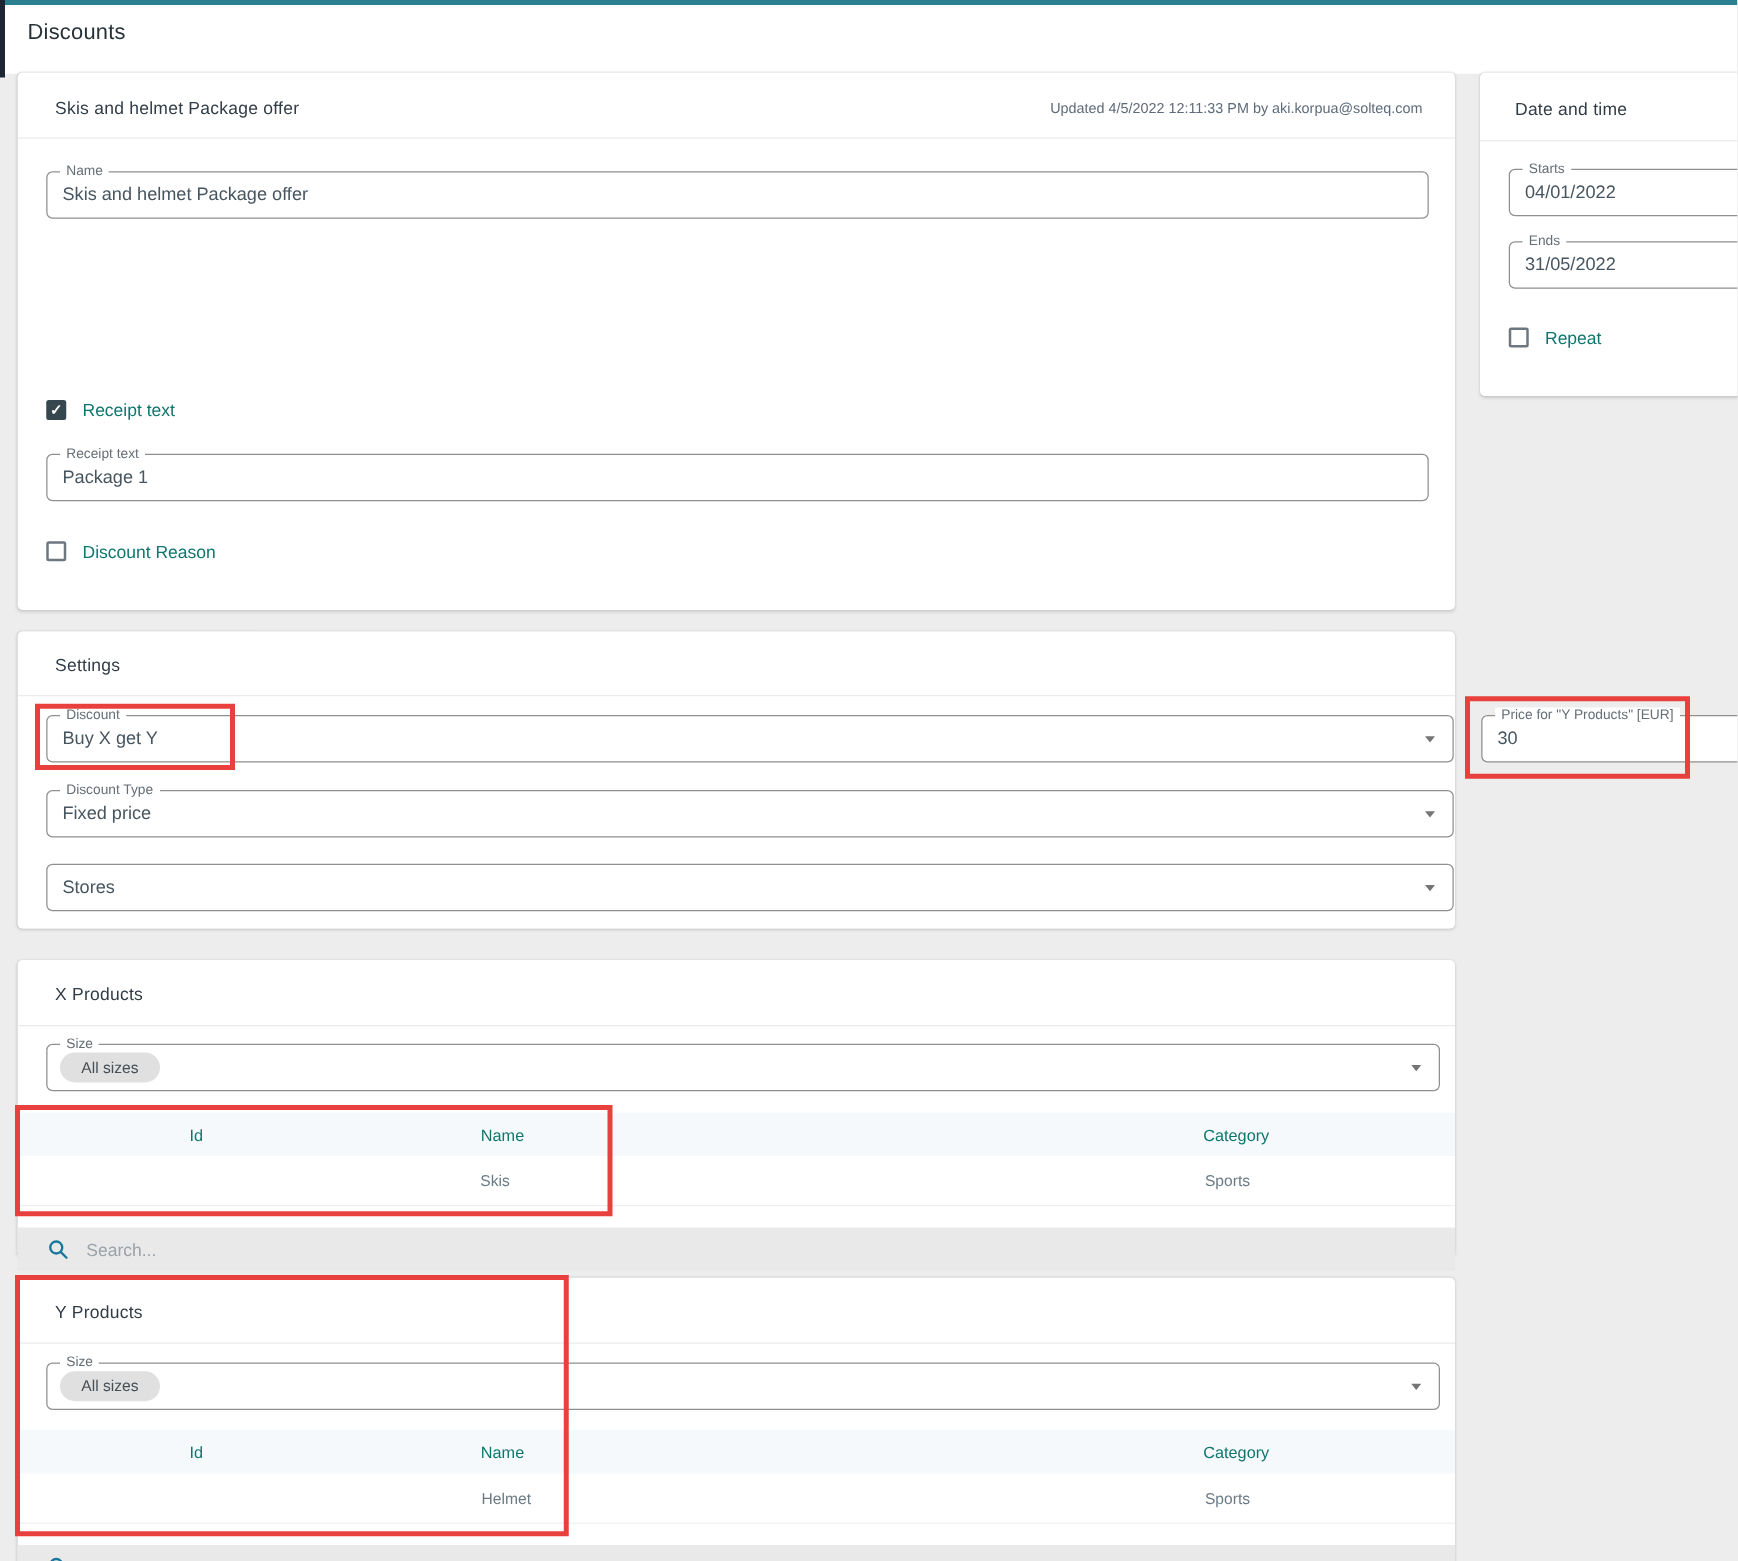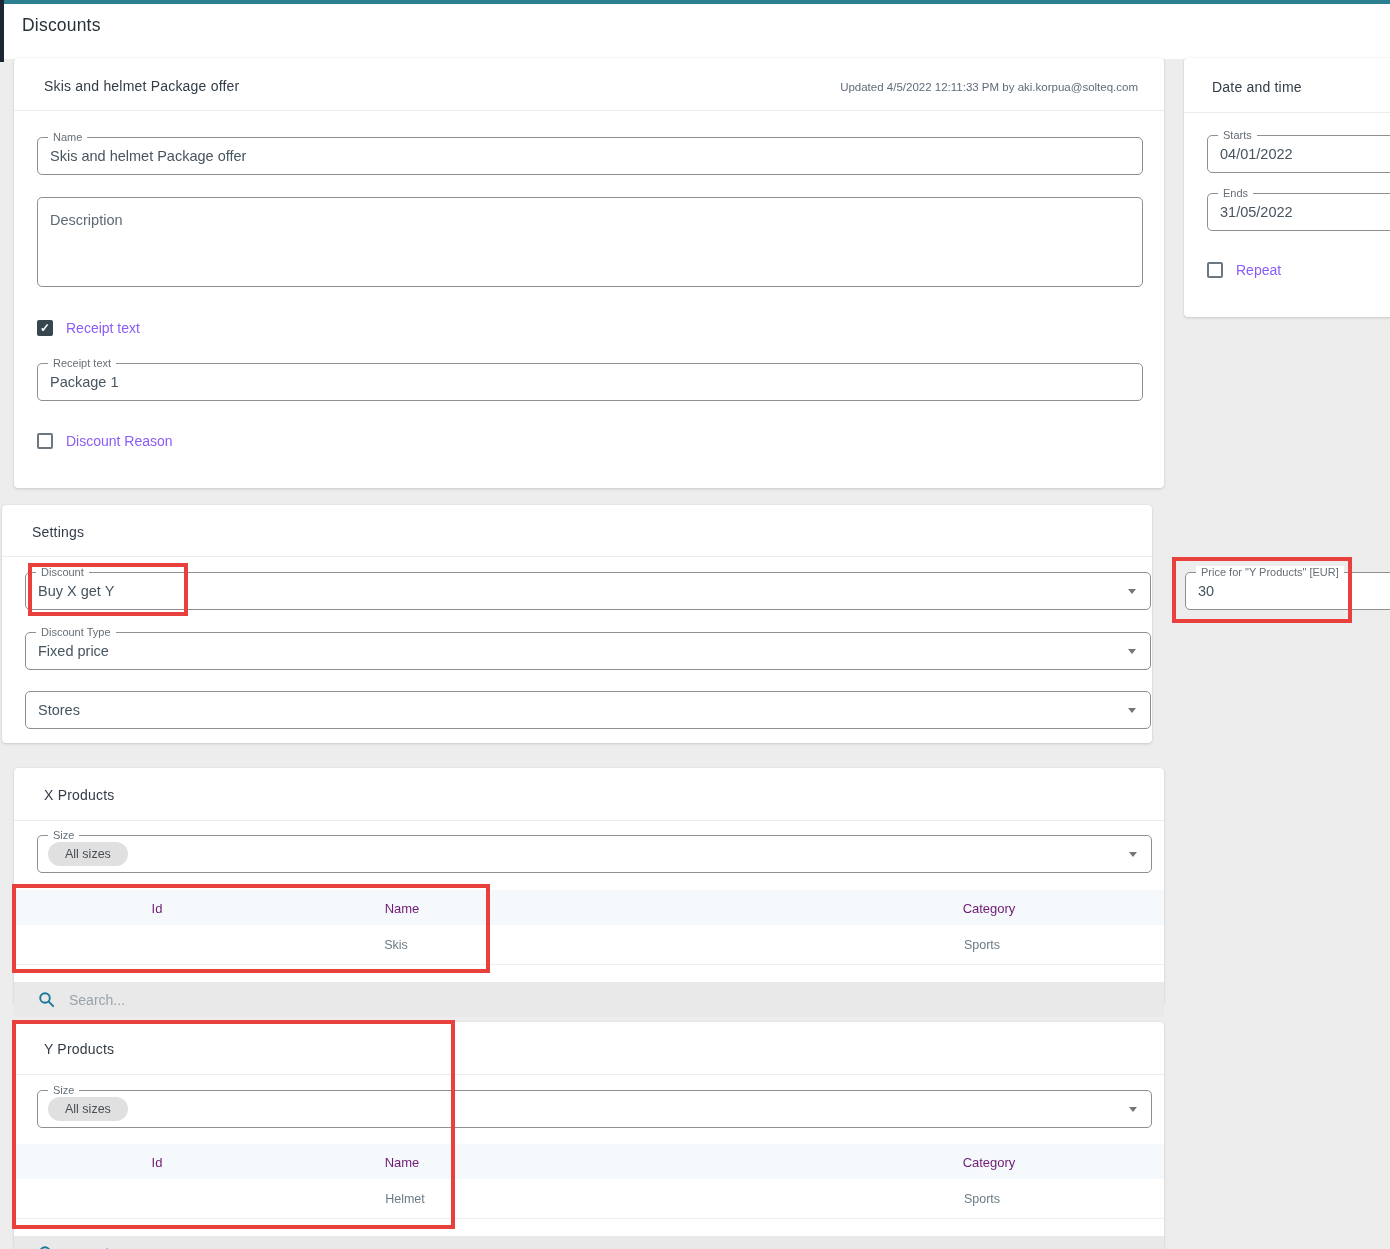--- a/index.html
+++ b/index.html
@@ -22,28 +22,28 @@
   .fvalue.ph { color:#5d6a74; }
   .field.area .fvalue { top:14px; transform:none; }
   .caret { position:absolute; right:14px; top:50%; margin-top:-2px; width:0; height:0;
            border-left:4.5px solid transparent; border-right:4.5px solid transparent; border-top:5.5px solid #757575; }
 
   .cbrow { position:absolute; display:flex; align-items:center; gap:13px; height:18px; }
   .checkbox { width:16px; height:16px; border:2px solid #6d7press78; border:2px solid #6d7780; border-radius:2px; background:#fff;
               display:flex; align-items:center; justify-content:center; flex:0 0 auto; }
   .checkbox.checked { background:#37474f; border-color:#37474f; }
   .checkbox.checked::after { content:"✓"; color:#fff; font-size:12px; font-weight:bold; line-height:1; }
-  .cblabel { font-size:14px; color:#8b5cf6; }
+  .cblabel { font-size:14px; color:#0f766e; }
 
   .chip { display:inline-block; background:#e0e0e0; border-radius:16px; padding:5px 17px; font-size:12.5px; color:#474f55; }
 
   .thead-row { position:absolute; left:0; width:1150px; height:35px; background:#f5f9fb; }
   .trow { position:absolute; left:0; width:1150px; height:40px; background:#fff; border-bottom:1px solid #efefef; }
   .cell { position:absolute; top:50%; transform:translate(-50%,-50%); white-space:nowrap; }
-  .hcell { font-size:13px; font-weight:500; color:#701a75; }
+  .hcell { font-size:13px; font-weight:500; color:#0f766e; }
   .dcell { font-size:12.5px; color:#6b7b85; }
 
   .search-row { position:absolute; left:0; width:1150px; height:35px; background:#e9e9e9; display:flex; align-items:center; padding-left:24px; gap:14px;margin-top:12px; }
   .search-row input { border:none; outline:none; background:transparent; font-size:14px; color:#47555f; width:400px; font-family:"Liberation Sans", sans-serif; }
   .search-row input::placeholder { color:#9aa2a9; }
 
   .annotation { position:absolute; border:4px solid #e8413d; z-index:9; pointer-events:none; }
 </style>
 </head>
 <body>
@@ -59,23 +59,20 @@
   <div class="card" style="left:14px; top:58px; width:1150px; height:430px;">
     <div class="card-title" style="left:30px; top:20px;">Skis and helmet Package offer</div>
     <div style="position:absolute; right:26px; top:23px; font-size:11.5px; color:#5f6b7a;">Updated 4/5/2022 12:11:33 PM by aki.korpua@solteq.com</div>
     <div class="divider" style="top:52px;"></div>
 
     <div class="field" style="left:23px; top:79px; width:1106px; height:38px;">
       <span class="flabel">Name</span>
       <span class="fvalue">Skis and helmet Package offer</span>
     </div>
 
-    <div class="field area" style="left:23px; top:139px; width:1106px; height:90px;">
-      <span class="fvalue ph">Description</span>
-    </div>
 
     <div class="cbrow" style="left:23px; top:261px;">
       <span class="checkbox checked"></span>
       <span class="cblabel">Receipt text</span>
     </div>
 
     <div class="field" style="left:23px; top:305px; width:1106px; height:38px;">
       <span class="flabel">Receipt text</span>
       <span class="fvalue">Package 1</span>
     </div>
@@ -99,21 +96,21 @@
       <span class="flabel">Ends</span>
       <span class="fvalue">31/05/2022</span>
     </div>
 
     <div class="cbrow" style="left:23px; top:203px;">
       <span class="checkbox"></span>
       <span class="cblabel">Repeat</span>
     </div>
   </div>
 
-  <div class="card" style="left:2px; top:505px; width:1150px; height:238px;padding-left:19px;">
+  <div class="card" style="left:14px; top:505px; width:1150px; height:238px;padding-left:19px;">
     <div class="card-title" style="left:30px; top:19px;">Settings</div>
     <div class="divider" style="top:51px;"></div>
 
     <div class="field" style="left:23px; top:67px; width:1126px; height:38px;">
       <span class="flabel">Discount</span>
       <span class="fvalue">Buy X get Y</span>
       <span class="caret"></span>
     </div>
 
     <div class="field" style="left:23px; top:127px; width:1126px; height:38px;">

